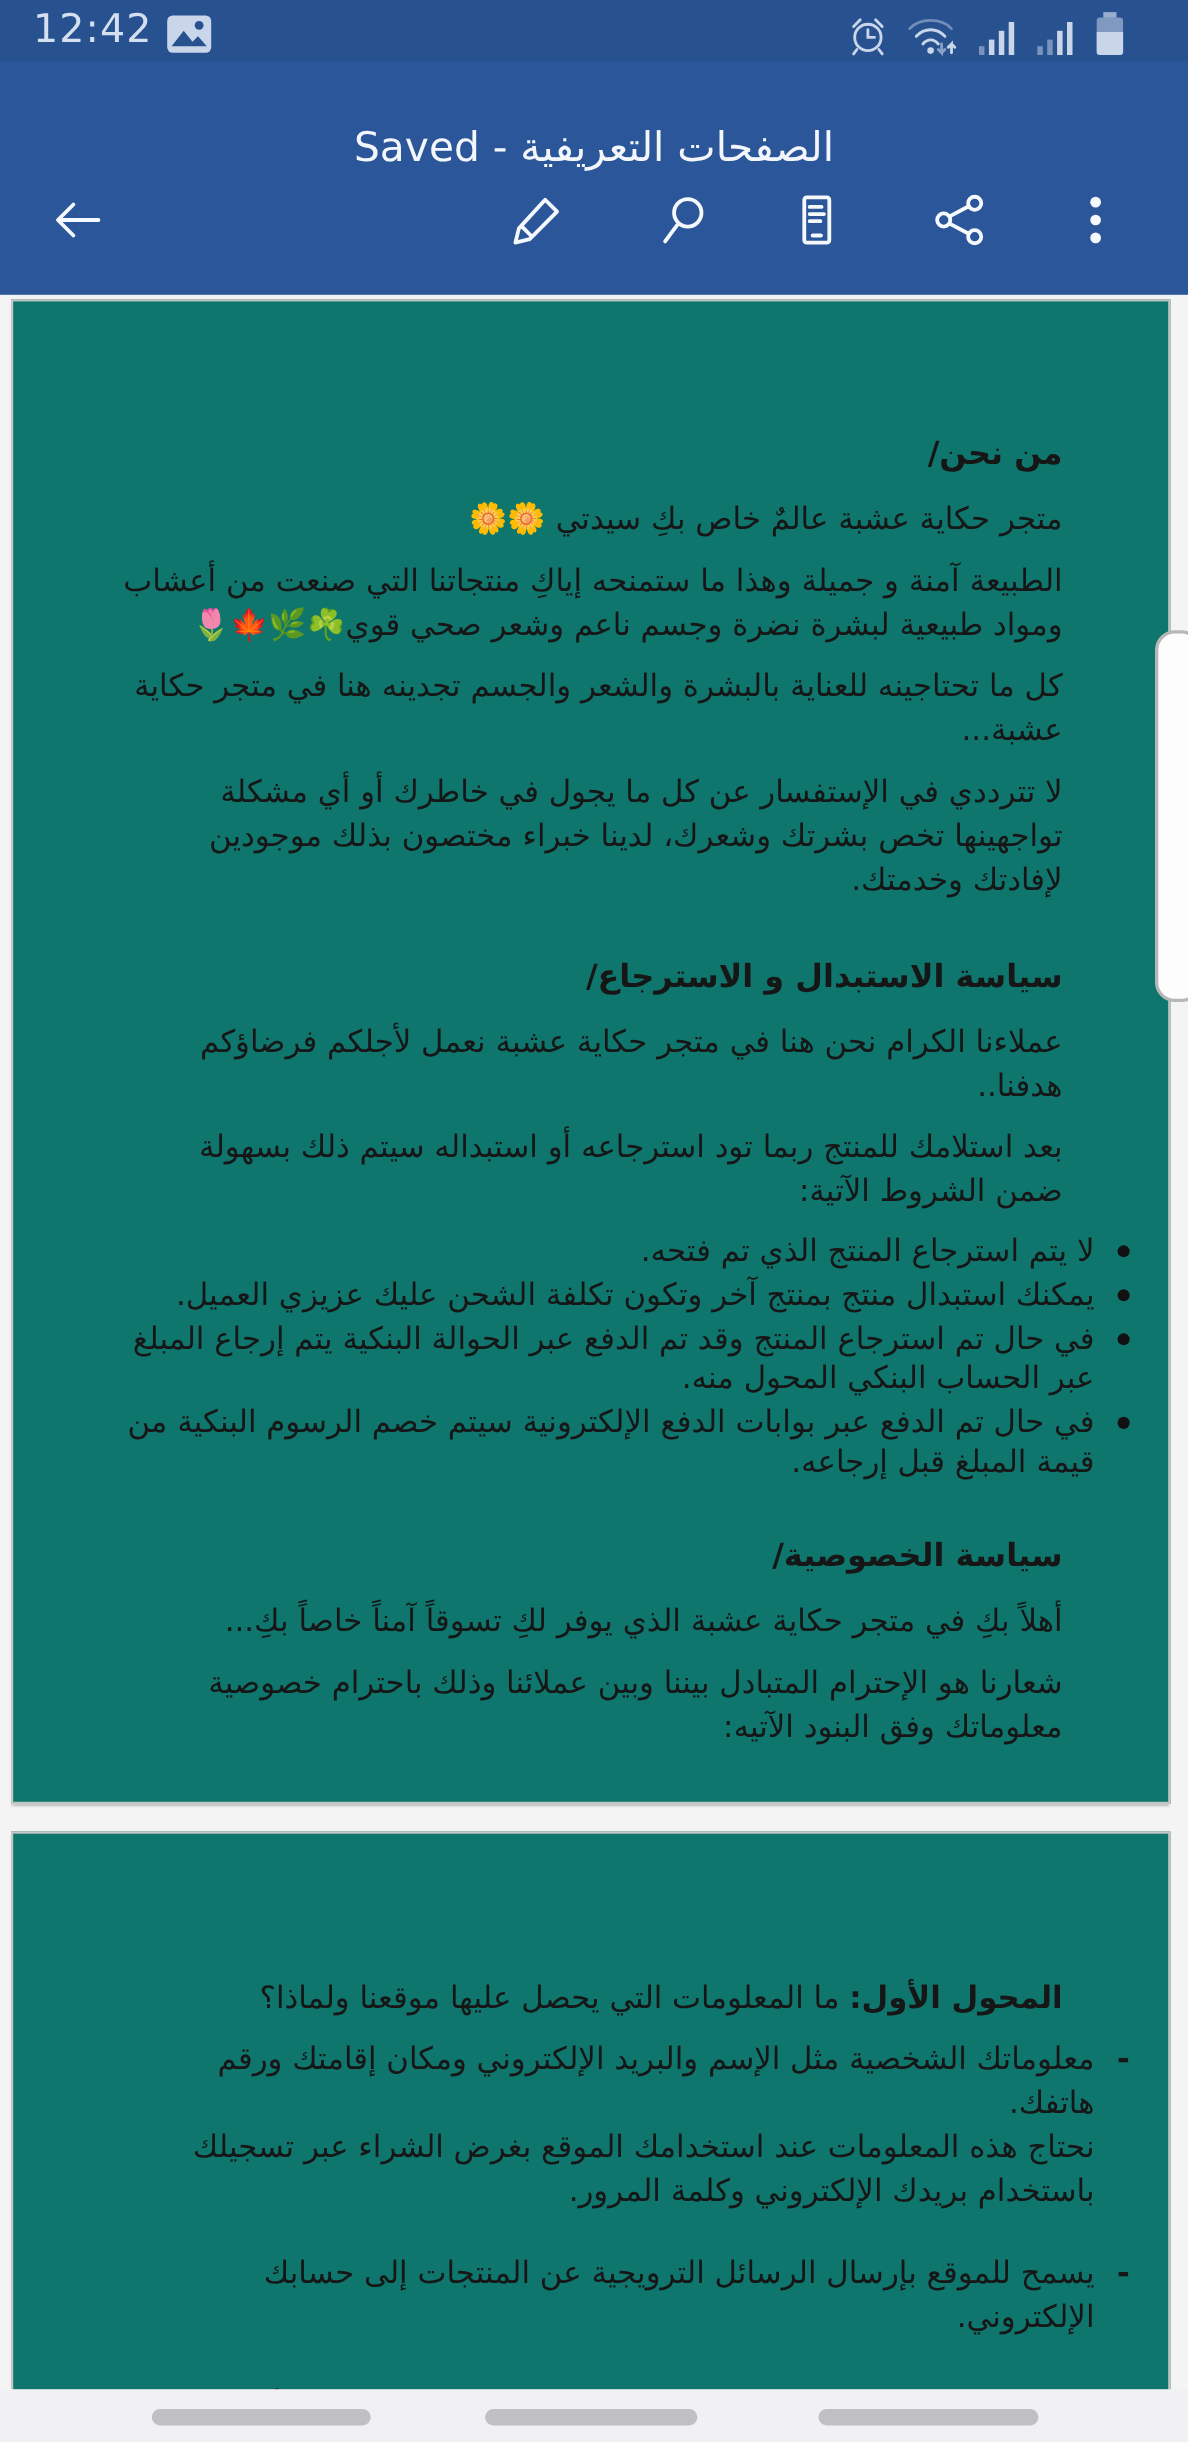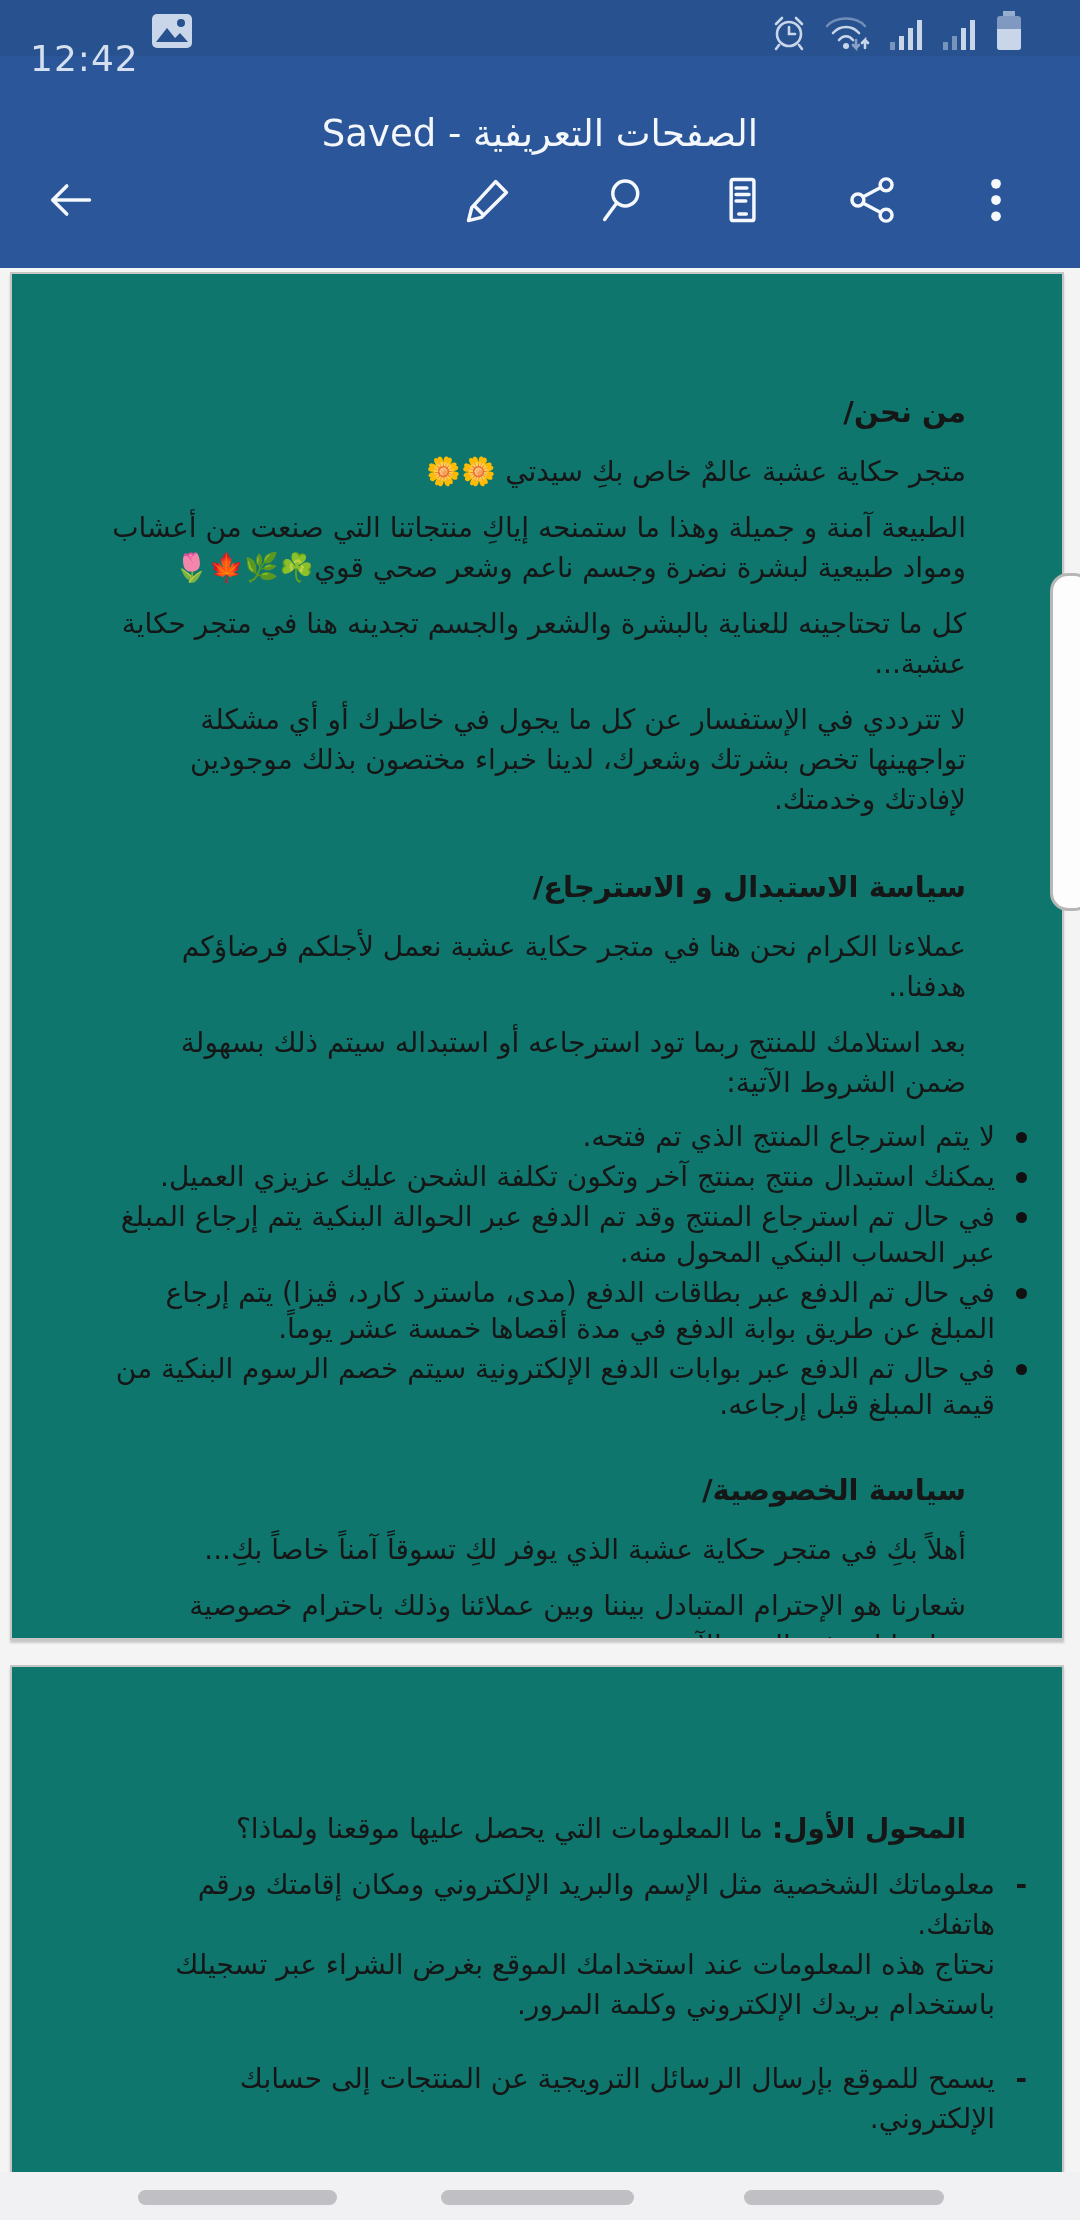--- a/index.html
+++ b/index.html
@@ -4,38 +4,38 @@
 <style>
   html,body{margin:0;padding:0;}
   body{
     width:1080px;height:2220px;overflow:hidden;position:relative;
     background:#f4f4f5;
     font-family:"DejaVu Sans", sans-serif;
   }
   
   .appbar{position:absolute;top:0;left:0;width:1080px;height:268px;background:#2b579a;z-index:5;}
   .statusbar{position:absolute;top:0;left:0;right:0;height:56px;background:#27518f;}
-  .status-time{position:absolute;left:30px;top:6px;font-size:36px;color:#d4dff0;letter-spacing:1px;margin-top:32px;}
+  .status-time{position:absolute;left:30px;top:6px;font-size:36px;color:#d4dff0;letter-spacing:1px;}
   .status-left-icons{position:absolute;left:150px;top:12px;display:flex;gap:10px;}
   .status-right-icons{position:absolute;right:56px;top:10px;display:flex;align-items:flex-end;gap:13px;}
   
   .apptitle{position:absolute;top:76px;left:0;width:100%;text-align:center;
     color:#f3f6fb;font-size:37px;direction:rtl;margin-top:36px;}
   
   .toolbar{position:absolute;top:168px;left:0;width:100%;height:70px;}
   .tbtn{position:absolute;top:4px;width:56px;height:56px;background:none;border:none;padding:0;cursor:pointer;}
   .tbtn svg{display:block;margin:auto;}
   
   .canvas{position:absolute;top:268px;left:0;width:1080px;height:1906px;background:#f4f4f5;}
   .page{position:absolute;left:10px;width:1054px;background:#0f766e;
     border:2px solid #c6c6c6;box-shadow:0 3px 2px rgba(0,0,0,0.18);
     box-sizing:border-box;overflow:hidden;direction:rtl;color:#161616;}
   .page1{top:4px;height:1368px;padding:118px 96px 0 100px;}
   .page2{top:1397px;height:560px;padding:126px 96px 0 100px;}
-  .page p{margin:16px 0 16px;font-size:28px;line-height:40px;text-align:right;}
+  .page p{margin:3px 0 16px;font-size:28px;line-height:40px;text-align:right;}
   .page h2{margin:0 0 20px;font-size:29px;line-height:40px;font-weight:bold;text-align:right;}
   .page h2.spaced{margin-top:47px;}
   ul.doc-list{list-style:none;margin:0 -63px 16px 0;padding:0;}
   ul.doc-list li{position:relative;padding:0 34px 0 0;margin:0 0 4px;
     font-size:28px;line-height:36px;text-align:right;}
   ul.doc-list.round li::before{content:"";position:absolute;right:2px;top:13px;
     width:11px;height:11px;border-radius:50%;background:#111;}
   ul.doc-list.dash li{line-height:40px;margin-bottom:34px;white-space:pre-line;}
   ul.doc-list.dash li::before{content:"-";position:absolute;right:2px;top:0;
     font-size:28px;font-weight:bold;}
@@ -157,21 +157,20 @@
     <p>الطبيعة آمنة و جميلة وهذا ما ستمنحه إياكِ منتجاتنا التي صنعت من أعشاب ومواد طبيعية لبشرة نضرة وجسم ناعم وشعر صحي قوي☘️🌿🍁🌷</p>
     <p>كل ما تحتاجينه للعناية بالبشرة والشعر والجسم تجدينه هنا في متجر حكاية عشبة...</p>
     <p>لا تترددي في الإستفسار عن كل ما يجول في خاطرك أو أي مشكلة تواجهينها تخص بشرتك وشعرك، لدينا خبراء مختصون بذلك موجودين لإفادتك وخدمتك.</p>
     <h2 class="spaced">سياسة الاستبدال و الاسترجاع/</h2>
     <p>عملاءنا الكرام نحن هنا في متجر حكاية عشبة نعمل لأجلكم فرضاؤكم هدفنا..</p>
     <p>بعد استلامك للمنتج ربما تود استرجاعه أو استبداله سيتم ذلك بسهولة ضمن الشروط الآتية:</p>
     <ul class="doc-list round">
       <li>لا يتم استرجاع المنتج الذي تم فتحه.</li>
       <li>يمكنك استبدال منتج بمنتج آخر وتكون تكلفة الشحن عليك عزيزي العميل.</li>
       <li>في حال تم استرجاع المنتج وقد تم الدفع عبر الحوالة البنكية يتم إرجاع المبلغ عبر الحساب البنكي المحول منه.</li>
-      <li>في حال تم الدفع عبر بطاقات الدفع (مدى، ماسترد كارد، ڤيزا) يتم إرجاع المبلغ عن طريق بوابة الدفع في مدة أقصاها خمسة عشر يوماً.</li>
       <li>في حال تم الدفع عبر بوابات الدفع الإلكترونية سيتم خصم الرسوم البنكية من قيمة المبلغ قبل إرجاعه.</li>
     </ul>
     <h2 class="spaced">سياسة الخصوصية/</h2>
     <p>أهلاً بكِ في متجر حكاية عشبة الذي  يوفر لكِ تسوقاً آمناً خاصاً بكِ...</p>
     <p>شعارنا هو الإحترام المتبادل بيننا وبين عملائنا وذلك باحترام خصوصية معلوماتك وفق البنود الآتيه:</p>
   </section>
 
   <section class="page page2">
     <p class="clause">
       <span class="lbl">المحول الأول:</span><span> ما المعلومات التي يحصل عليها موقعنا ولماذا؟</span>

